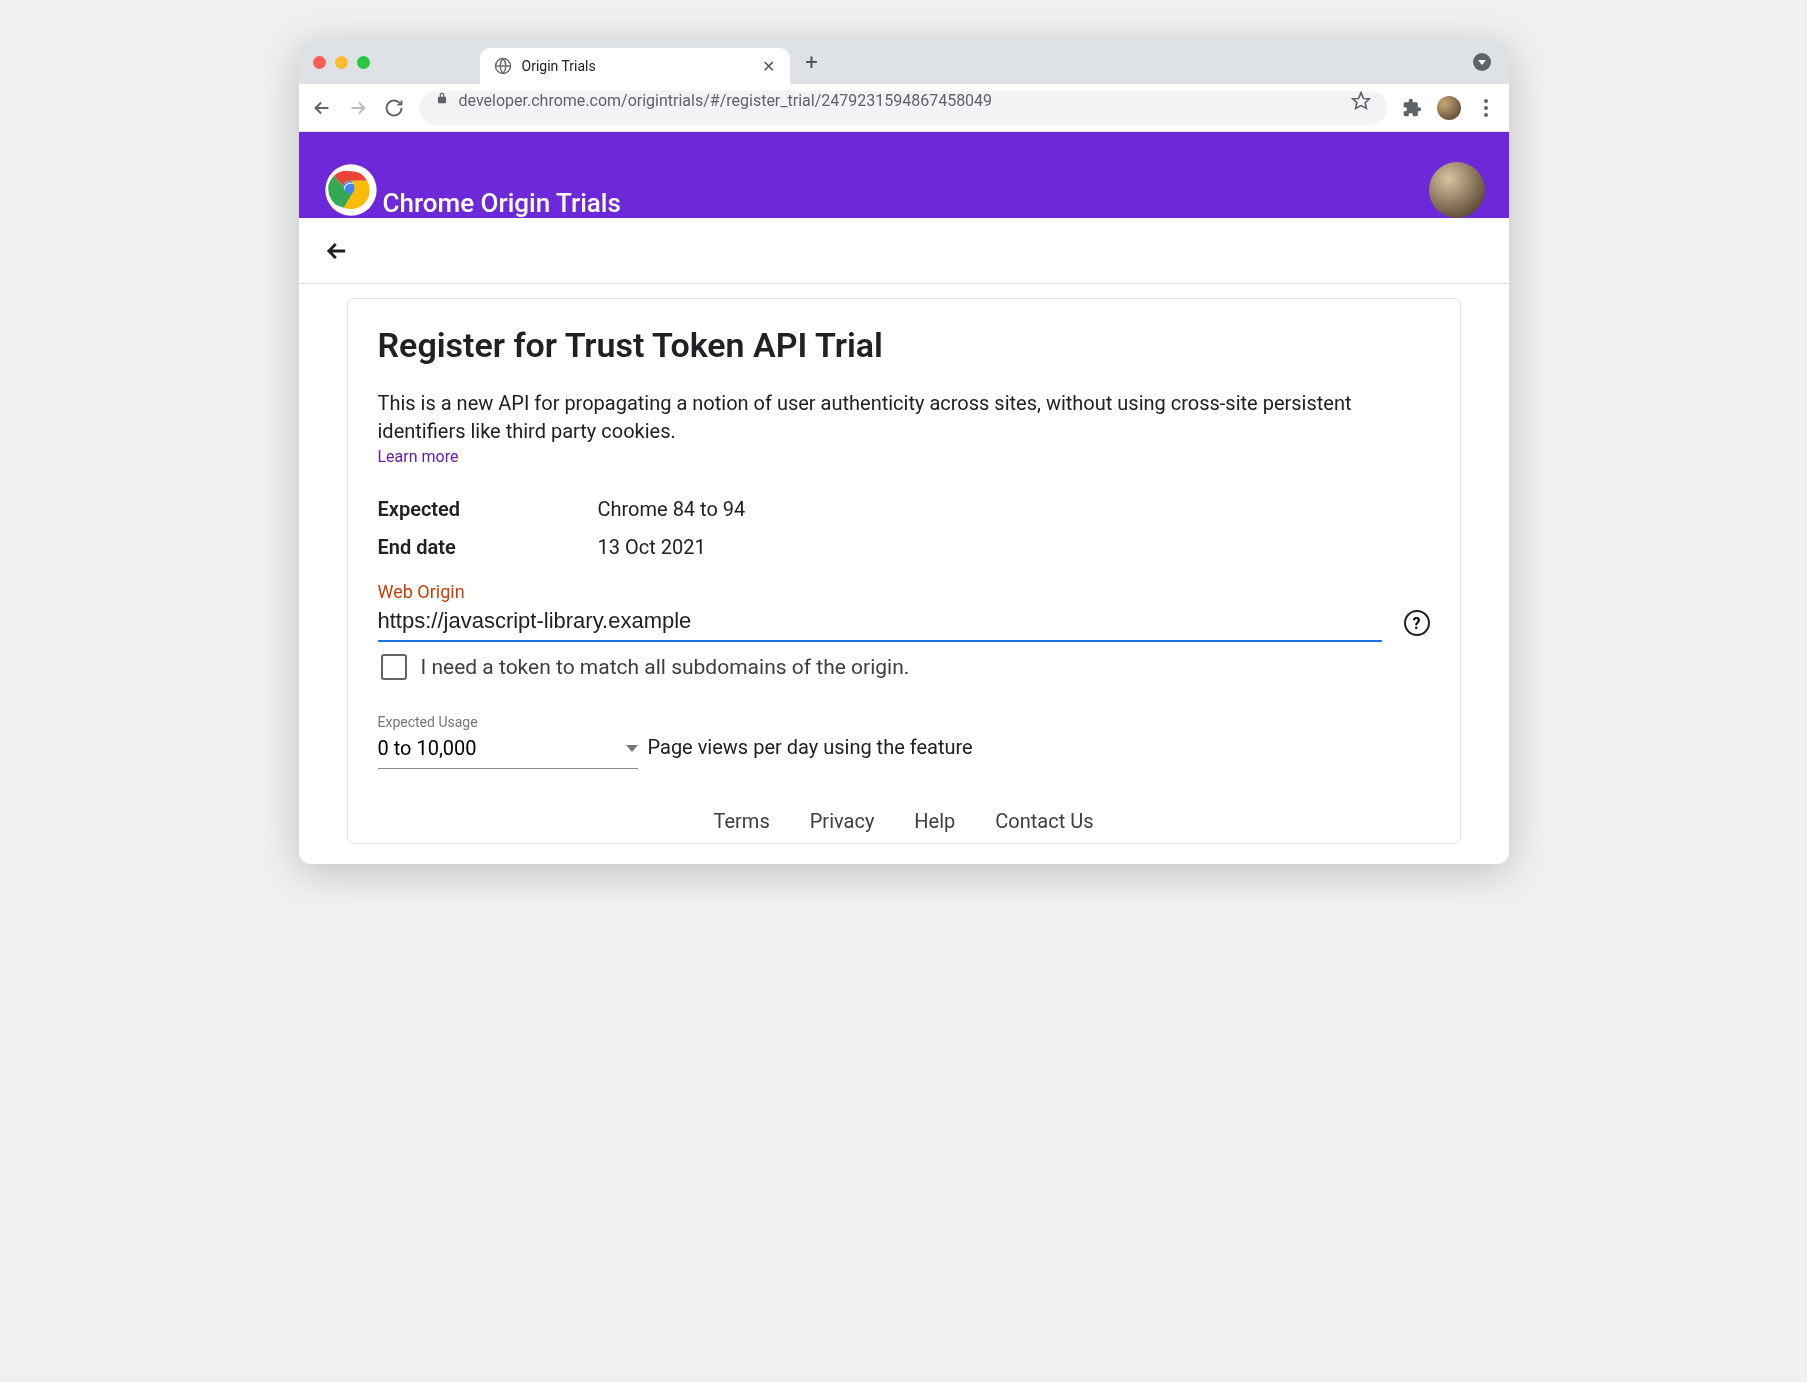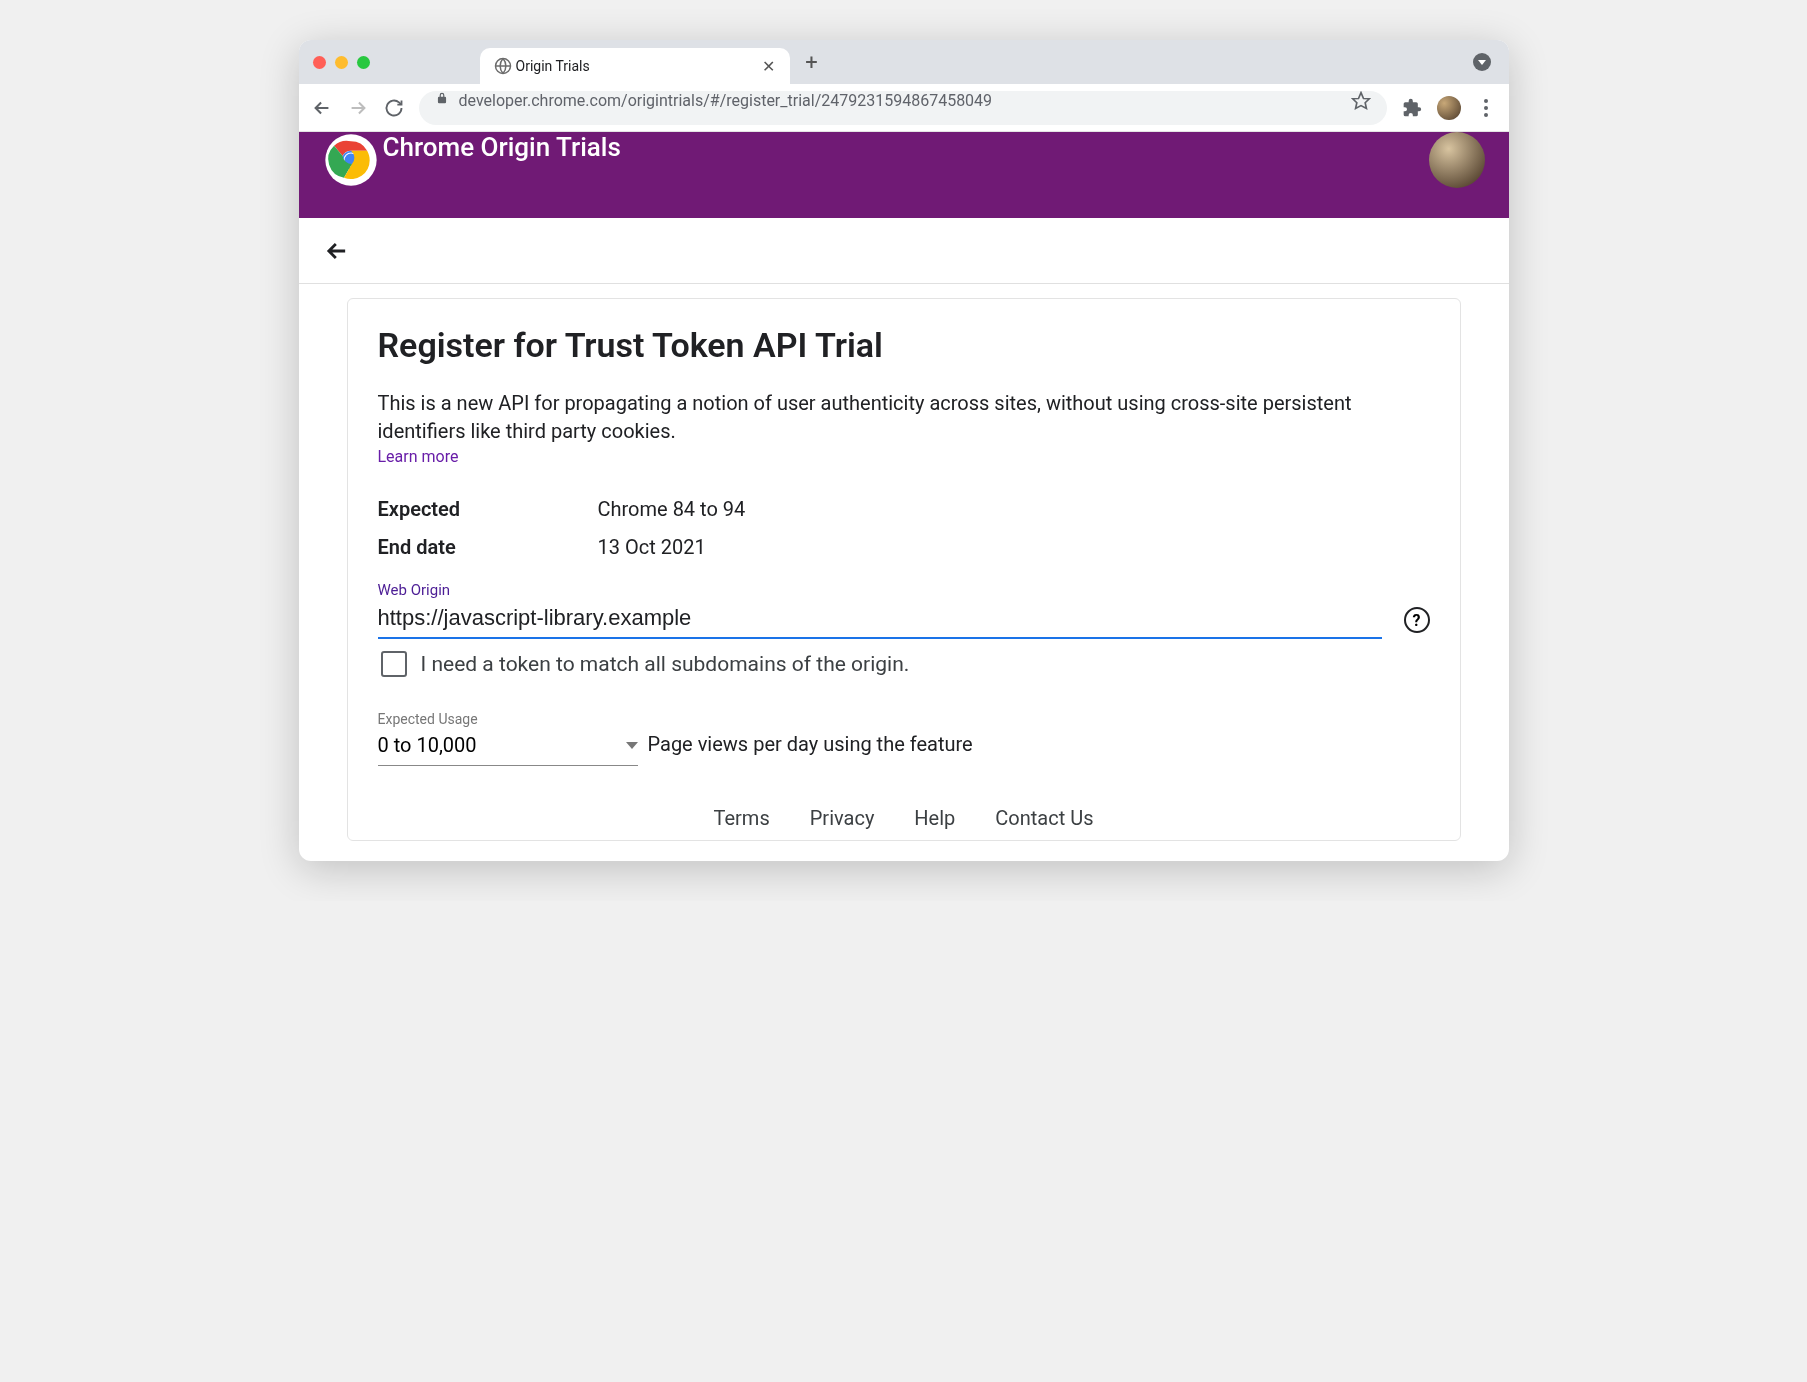--- a/index.html
+++ b/index.html
@@ -32,21 +32,21 @@
 .tl-green { background: #28c840; }
 .tab {
   background: #fff;
   border-top-left-radius: 10px;
   border-top-right-radius: 10px;
   height: 36px;
   width: 310px;
   display: flex;
   align-items: center;
   padding: 0 14px;
-  gap: 4px;
+  gap: 10px;
   margin-top: 8px;
 }
 .tab-favicon { width: 18px; height: 18px; color: #6c6c6c; }
 .tab-title { font-size: 14px; color: #202124; flex: 1; }
 .close-x { font-size: 16px; color: #555; cursor: pointer; }
 .new-tab-plus { width: 28px; height: 28px; display:flex; align-items:center; justify-content:center; color:#555; font-size: 22px; margin-left: 8px; cursor:pointer; }
 .tab-bar-right { margin-left: auto; margin-right: 18px; }
 .chevron-circle {
   width: 18px; height: 18px; background: #5f6368; border-radius: 50%;
   display:flex; align-items:center; justify-content:center;
@@ -81,24 +81,24 @@
 .ext-icon { width:20px; height:20px; color:#5f6368; }
 .avatar-small {
   width:24px; height:24px; border-radius:50%;
   background: radial-gradient(circle at 30% 30%, #c8a878, #4a3828);
 }
 .menu-dots { display:flex; flex-direction:column; gap:3px; }
 .menu-dots span { width:4px; height:4px; background:#5f6368; border-radius:50%; }
 
 
 .app-header {
-  background: #701a75;
+  background: #6d28d9;
   height: 86px;
   display: flex;
-  align-items: flex-start;
+  align-items: flex-end;
   padding: 0 24px;
 }
 .chrome-logo {
   width: 56px; height: 56px; position: relative;
 }
 .chrome-logo svg { width:100%; height:100%; }
 .app-title { color:#fff; font-size: 26px; font-weight: 500; margin-left: 4px; }
 .avatar-large {
   width: 56px; height: 56px; border-radius:50%; margin-left:auto;
   background: radial-gradient(circle at 35% 30%, #d8c4a0, #3a2818);
@@ -122,21 +122,21 @@
   padding: 26px 30px 0;
 }
 .page-title { font-size: 34px; font-weight: 600; color:#202124; margin-bottom: 24px; }
 .description { font-size: 20px; color:#202124; line-height: 1.4; }
 .learn-more { color:#681da8; font-size:16px; text-decoration:none; display:inline-block; margin-top:2px; margin-bottom: 31px; }
 .info-row { display:flex; margin-bottom: 14px; font-size:20px; }
 .info-label { width: 220px; font-weight:600; color:#202124; }
 .info-value { color:#202124; }
 
 .field-wrap { margin-top: 22px; position:relative; }
-.field-label { font-size: 15px; color:#4c1d95; margin-bottom: 4px; display:block; }
+.field-label { font-size: 18px; color:#c2410c; margin-bottom: 4px; display:block; }
 .field-input {
   width: calc(100% - 48px);
   border: none;
   border-bottom: 2px solid #1a73e8;
   font-size: 22px;
   padding: 2px 0 6px;
   outline: none;
   color:#202124;
 }
 .help-circle {

